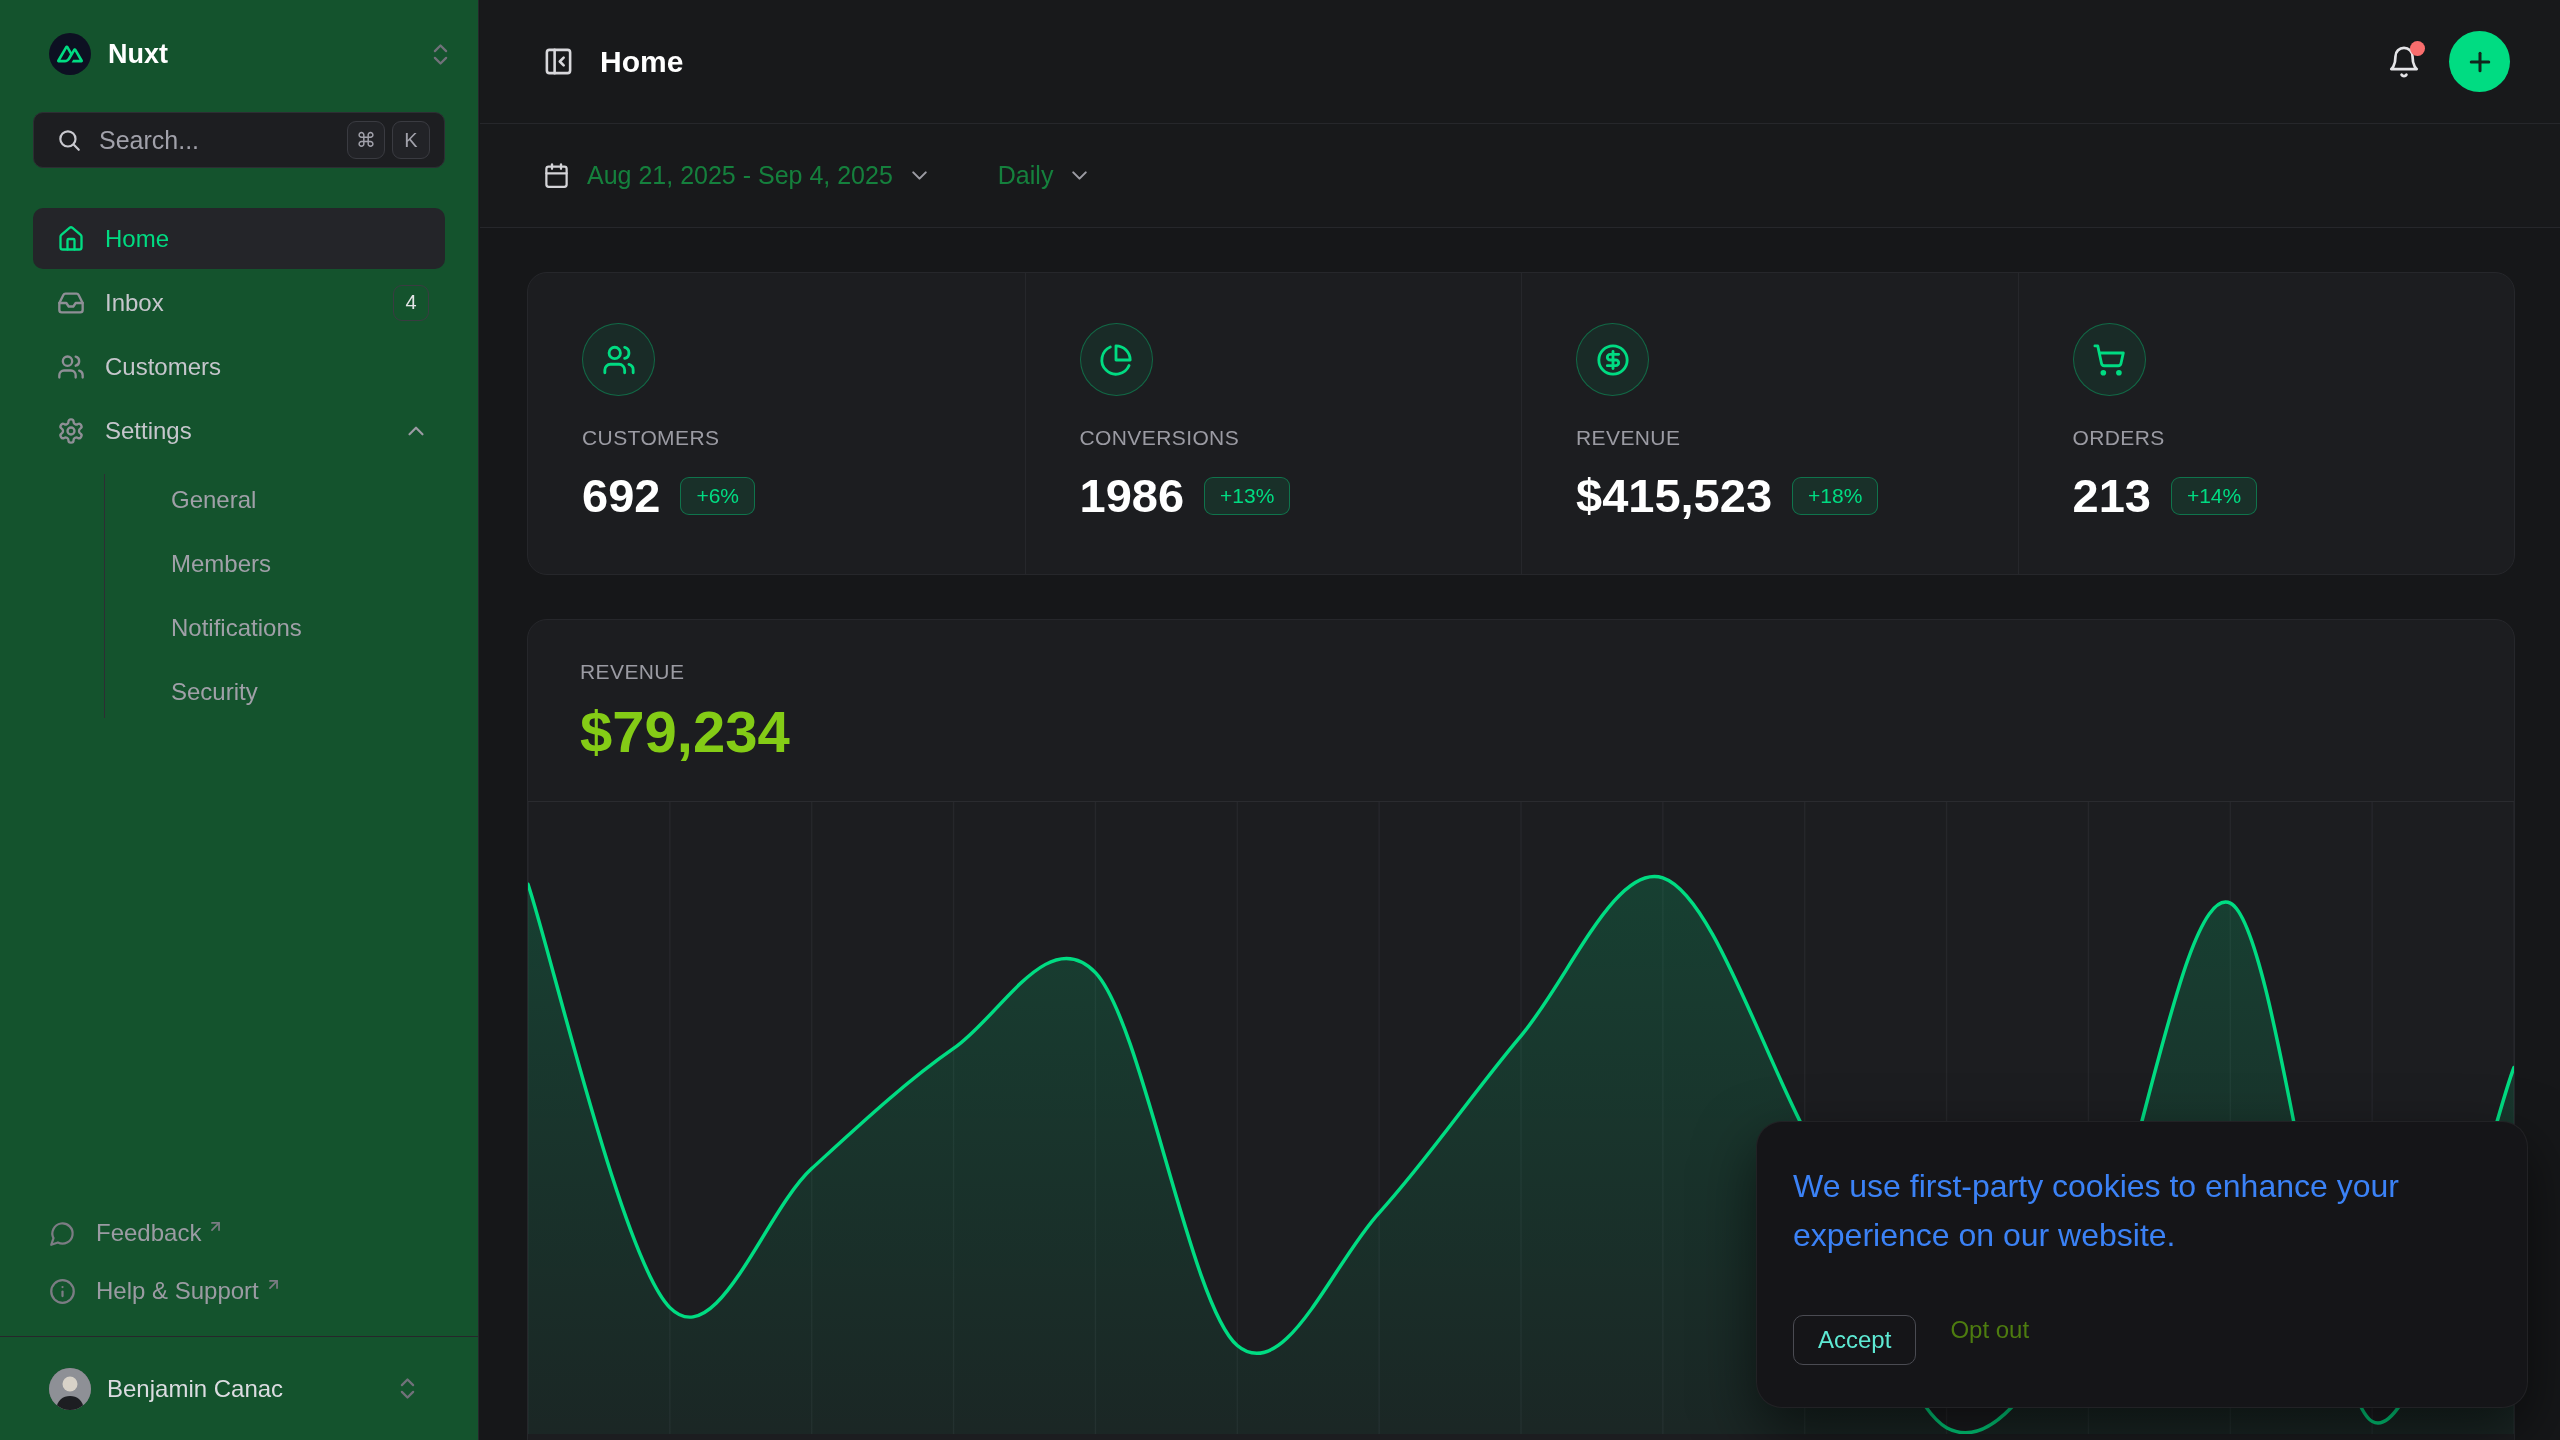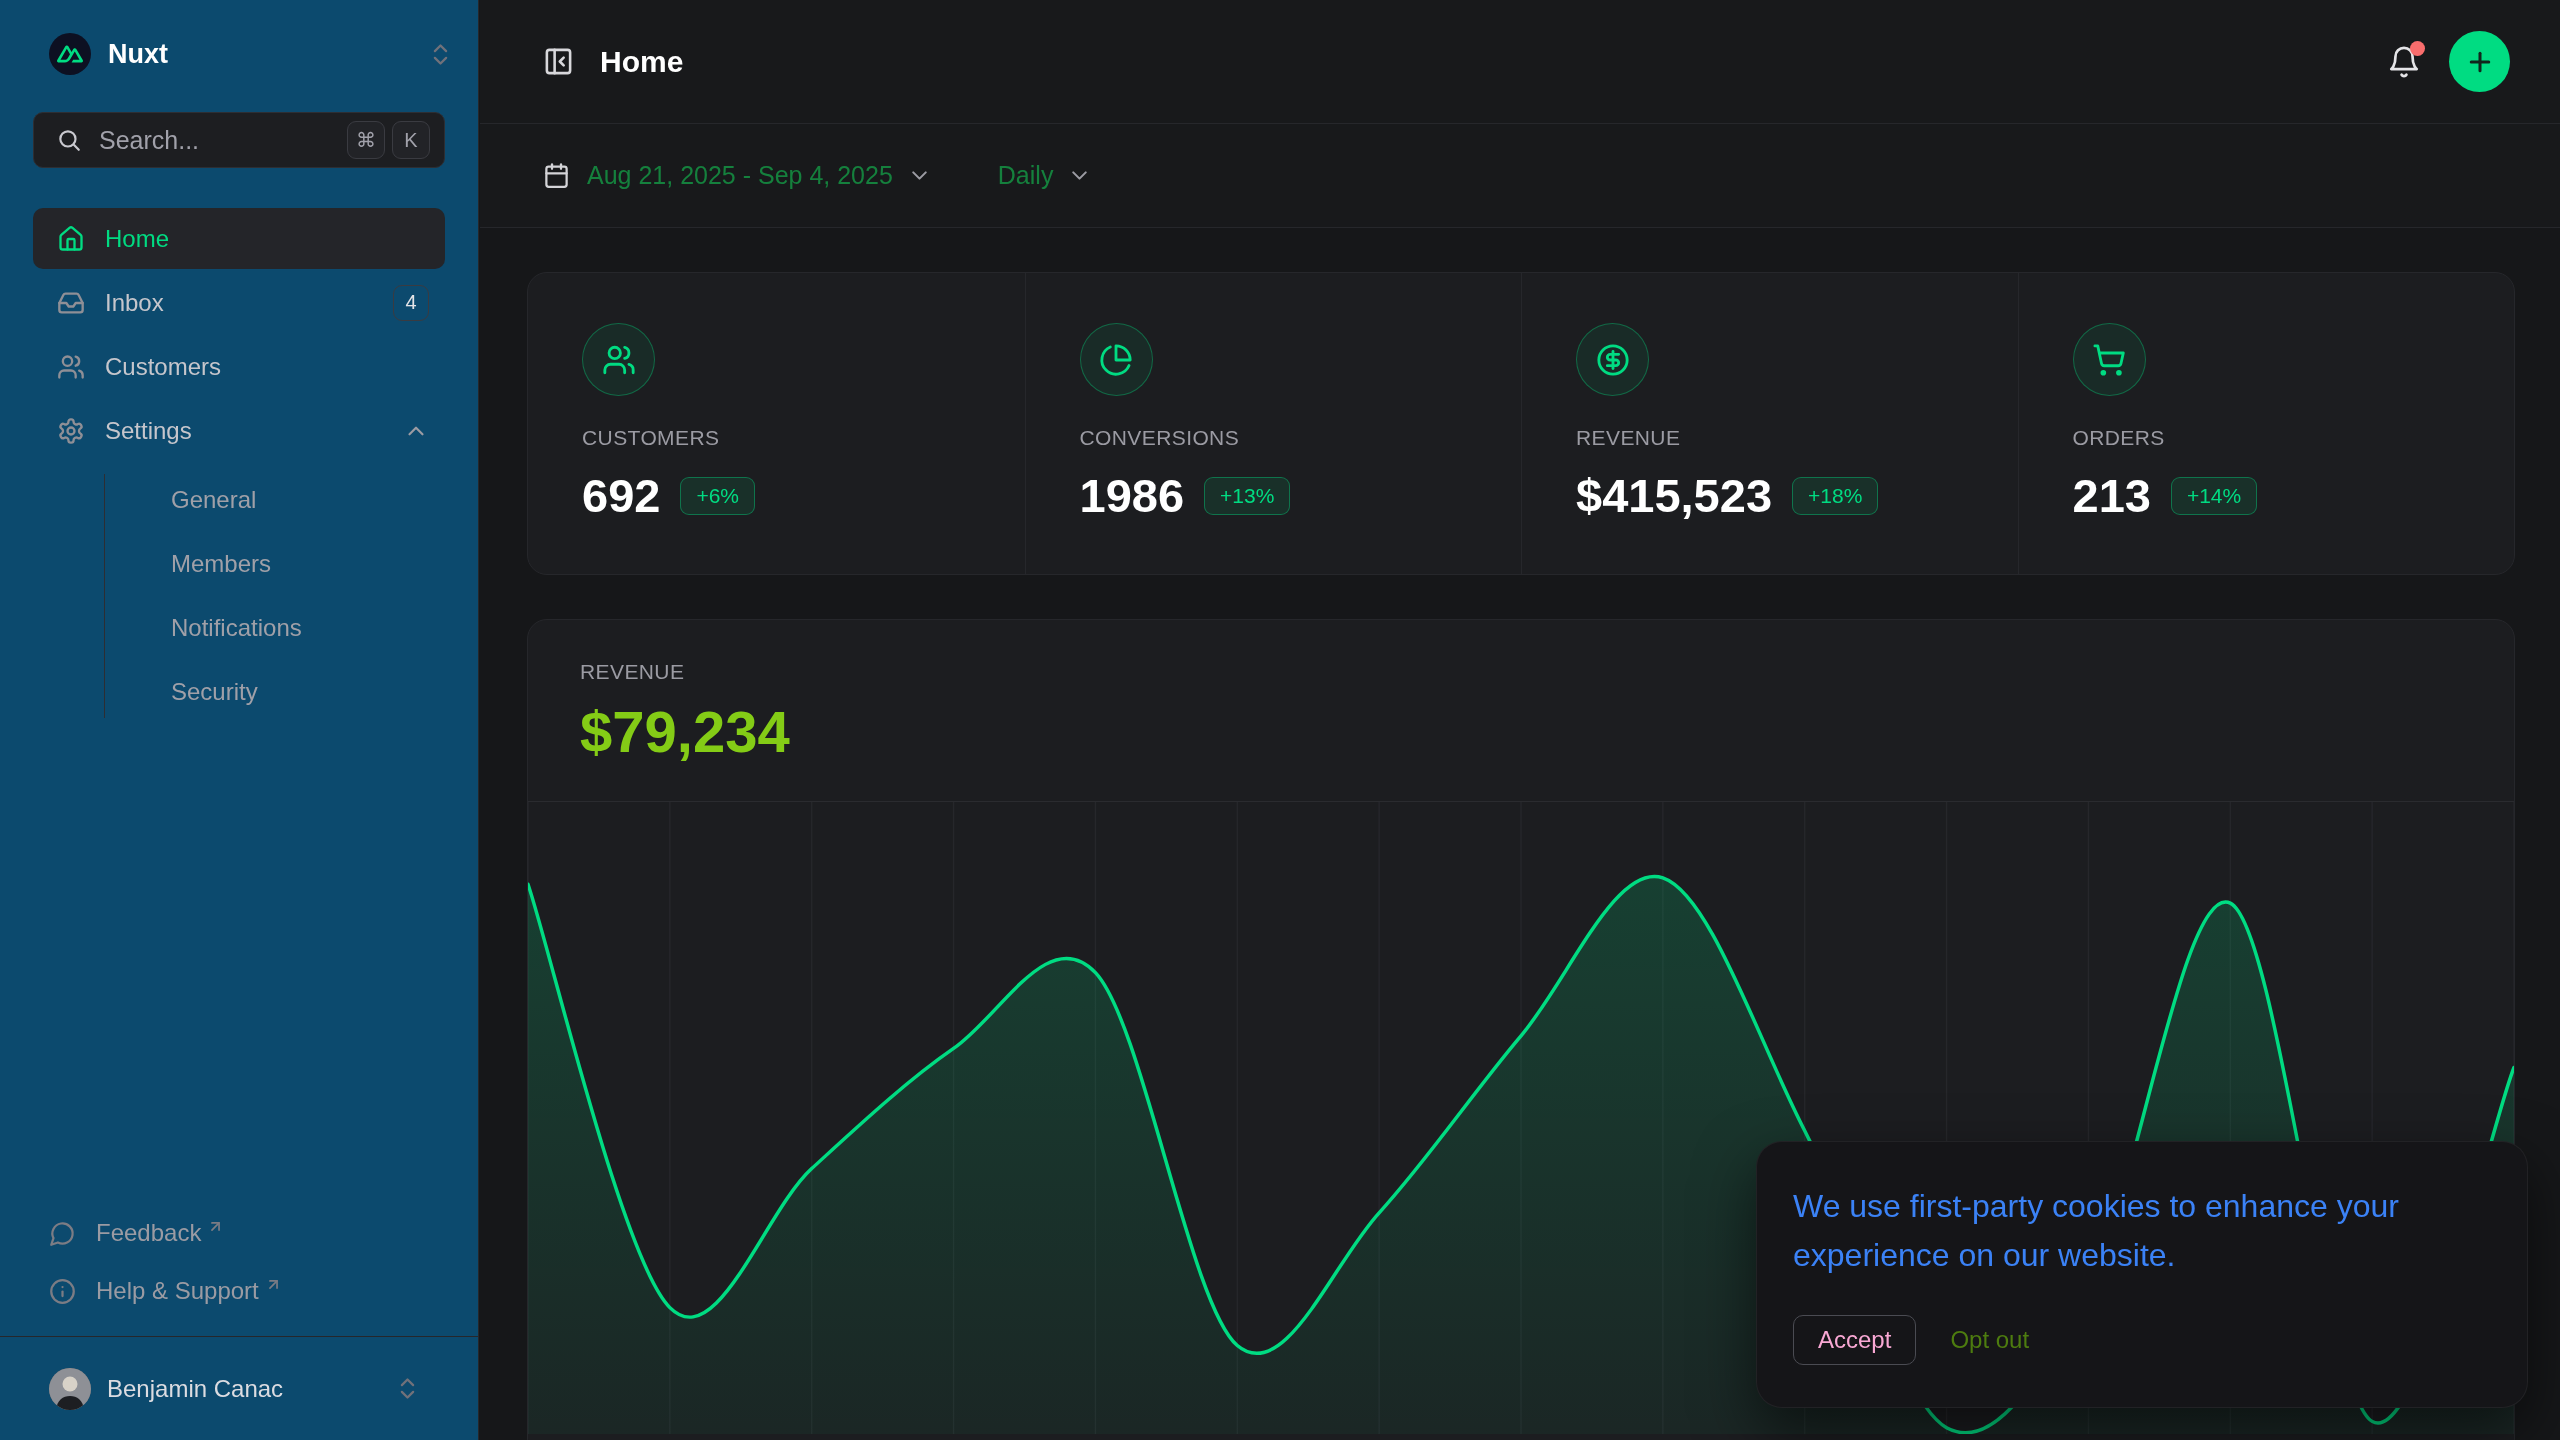--- a/index.html
+++ b/index.html
@@ -12,21 +12,21 @@
     --muted:#9b9ba3;
     --dim:#7c7c84;
     --green:#00DC82;
   }
   *{margin:0;padding:0;box-sizing:border-box;}
   html,body{width:2560px;height:1440px;overflow:hidden;background:var(--page-bg);
     font-family:"Liberation Sans","DejaVu Sans",sans-serif;color:var(--text);}
   svg{display:block;}
 
   
-  .sidebar{position:fixed;left:0;top:0;width:479px;height:1440px;background:#0c4a6e;
+  .sidebar{position:fixed;left:0;top:0;width:479px;height:1440px;background:#14532d;
     border-right:1px solid var(--border);display:flex;flex-direction:column;}
   .logo-row{display:flex;align-items:center;height:108px;padding:0 24px 0 49px;}
   .logo-circle{width:42px;height:42px;border-radius:50%;background:#0d1022;display:flex;align-items:center;justify-content:center;}
   .logo-circle svg{width:26px;height:26px;}
   .brand-name{font-size:27px;font-weight:600;margin-left:17px;color:#fff;flex:1;}
   .updown{color:#71717a;}
   .search-box{margin:4px 33px 0;height:56px;border:1px solid var(--border-lt);background:#1d1e21;
     border-radius:10px;display:flex;align-items:center;padding:0 14px 0 22px;}
   .search-box .mag{color:#c9c9cf;margin-right:17px;}
   .search-ph{color:#a1a1aa;font-size:25px;flex:1;}
@@ -90,22 +90,22 @@
   .rev-value{font-size:58px;font-weight:700;margin-top:14px;color:#84cc16;}
   .chart{margin-top:36px;border-top:1px solid #2a2b2f;height:633px;}
   .chart svg{width:100%;height:100%;}
 
   
   .cookie{position:fixed;right:32px;bottom:32px;width:772px;background:#151518;
     border:1px solid rgba(255,255,255,0.06);border-radius:26px;padding:40px 36px 42px;
     box-shadow:0 24px 60px rgba(0,0,0,0.55);z-index:50;}
   .cookie-msg{font-size:32px;line-height:1.55;color:#3b82f6;max-width:620px;}
   .cookie-actions{margin-top:34px;display:flex;align-items:center;gap:34px;}
-  .accept-btn{background:transparent;border:1px solid #4a4b52;border-radius:10px;color:#f9a8d4;
-    font-size:24px;padding:10px 24px;font-family:inherit;cursor:pointer;}
+  .accept-btn{background:transparent;border:1px solid #4a4b52;border-radius:10px;color:#5eead4;
+    font-size:24px;padding:10px 24px;font-family:inherit;cursor:pointer;margin-top:20px;}
   .optout-btn{background:none;border:none;color:#4d7c0f;font-size:24px;font-family:inherit;cursor:pointer;padding:10px 0;}
 </style>
 </head>
 <body>
 
 <aside class="sidebar">
   <div class="logo-row">
     <span class="logo-circle">
       <svg viewBox="0 0 24 24" fill="#00DC82">
           <path d="M13.464 19.83h8.922c.283 0 .562-.073.807-.211a1.598 1.598 0 0 0 .591-.577 1.558 1.558 0 0 0 .216-.788 1.558 1.558 0 0 0-.217-.788L17.792 7.414a1.598 1.598 0 0 0-.59-.577 1.637 1.637 0 0 0-.807-.212c-.283 0-.562.073-.807.212a1.598 1.598 0 0 0-.59.577L13.463 10.1 10.474 4.91a1.6 1.6 0 0 0-.591-.577 1.638 1.638 0 0 0-.807-.211c-.284 0-.562.072-.807.211a1.598 1.598 0 0 0-.591.577L.216 17.466a1.558 1.558 0 0 0-.217.788c0 .276.075.548.216.788.142.24.345.44.59.577.246.138.525.212.808.211h5.6c2.22 0 3.856-.975 4.982-2.877l2.733-4.733 1.464-2.532 4.391 7.605h-5.855Zm-6.341-2.535-3.908-.002 5.858-10.14 2.923 5.078-1.957 3.392c-.748 1.233-1.597 1.672-2.916 1.672Z"></path>

